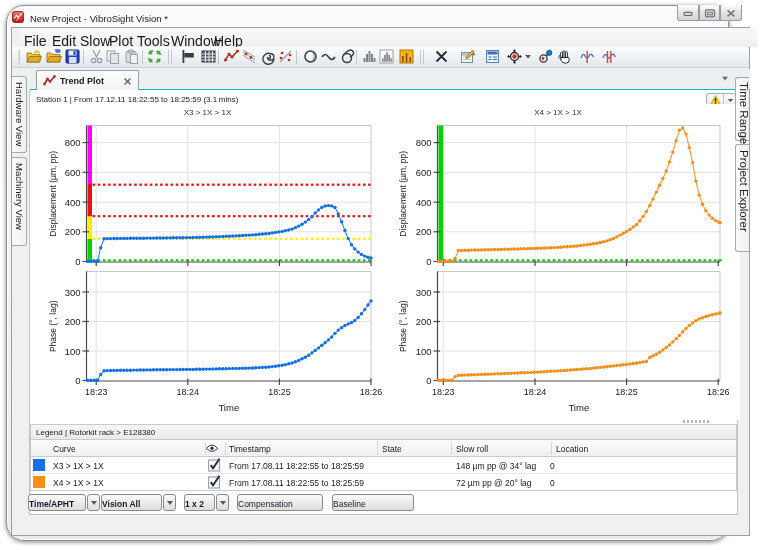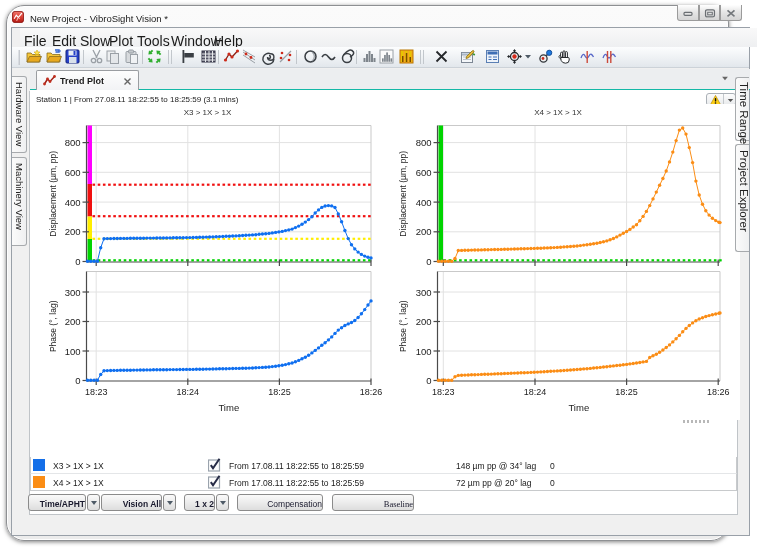--- a/index.html
+++ b/index.html
@@ -25,21 +25,21 @@
 #tabstrip { position:absolute; left:18px; top:41px; width:720px; height:21px; background:#eceef0; border-bottom:1px solid #14b8a6; }
 #tab1 { position:absolute; left:6px; top:1px; width:103px; height:20px;
   background:linear-gradient(#fdfdfd,#f2f3f5); border:1px solid #9a9da1; border-bottom:none;
   border-radius:2px 2px 0 0; }
 #docpanel { position:absolute; left:18px; top:62px; width:707px; height:424px; background:#ffffff; box-shadow:1px 1px 0 #c0c4c8, -1px 1px 0 #c0c4c8; }
 .sidetab { position:absolute; background:linear-gradient(90deg,#fbfbfb,#eff0f1); border:1px solid #a7aaad; font-size:9.5px; color:#222; }
 .sidetab span { display:block; white-space:nowrap; }
 #statusbar { position:absolute; left:0px; bottom:0px; width:739px; height:19px;
   background:linear-gradient(#f7f8f9,#e7e9ec 50%,#dcdfe3); box-shadow:0 -1px 0 #c6cacd; font-size:8.5px; color:#222; }
 .btn { position:absolute; height:17px; background:linear-gradient(#fafafa,#ececec 50%,#dddddd);
-  border:1px solid #8b8b8b; border-radius:3px; font-size:8.5px; color:#1a1a2e; text-align:right; white-space:nowrap; }
+  border:1px solid #8b8b8b; border-radius:3px; font-size:8.5px; color:#1a1a2e; text-align:left; white-space:nowrap; }
 .btn b { font-weight:bold; }
 .btn .lbl { position:absolute; width:100%; top:3.5px; }
 .arrowbtn { position:absolute; height:17px; width:13px; background:linear-gradient(#fafafa,#ececec 50%,#dddddd);
   border:1px solid #8b8b8b; border-radius:3px; }
 .arrowbtn:after { content:""; position:absolute; left:3px; top:6px; width:0; height:0;
   border-left:3.5px solid transparent; border-right:3.5px solid transparent; border-top:4px solid #4e5a66; }
 #legendpanel { position:absolute; left:0px; top:334px; width:707px; height:67px; }
 .lh { font-size:8px; color:#1a1a1a; }
 .chip { position:absolute; width:12px; height:12px; }
 .cell { position:absolute; font-size:8.5px; color:#1a1a1a; white-space:nowrap; }
@@ -281,21 +281,21 @@
           <span style="position:absolute;left:23px;top:4.5px;font-size:9px;font-weight:bold;color:#1a1a1a;">Trend Plot</span>
           <svg class="abs" style="left:86px;top:6px" width="9" height="9" viewBox="0 0 9 9">
               <path d="M1.5 1.5 L7.5 7.5 M7.5 1.5 L1.5 7.5" stroke="#666" stroke-width="1.4"></path>
             </svg>
         </div>
         <svg class="abs" style="left:691px;top:7px" width="8" height="5" viewBox="0 0 9 6">
             <path d="M1 1 L4.5 5 L8 1" fill="#666"></path>
           </svg>
       </div>
       <div id="docpanel">
-        <div class="cell" style="left:6px;top:5px;font-size:8px;">Station 1 | From 27.08.11 18:22:55 to 18:25:59 (3.1 mins)</div>
+        <div class="cell" style="left:6px;top:5px;font-size:8px;">Station 1 | From 17.12.11 18:22:55 to 18:25:59 (3.1 mins)</div>
 
         <div class="abs" style="left:676px;top:3px;width:30px;height:13px;border:1px solid #aab0b6;border-radius:3px;background:linear-gradient(#fcfcfc,#e8eaec);">
           <svg class="abs" style="left:2.5px;top:0.5px" width="11" height="10" viewBox="0 0 13 12">
             <path d="M6.5 0.5 L12.5 11.5 L0.5 11.5 Z" fill="#ffd117" stroke="#b58a00" stroke-width="0.8"></path>
             <rect x="5.7" y="3.6" width="1.7" height="4.3" rx="0.8" fill="#111"></rect>
             <circle cx="6.5" cy="9.6" r="1" fill="#111"></circle>
           </svg>
           <div class="abs" style="left:16px;top:0;width:1px;height:11px;background:#c4c8cc;"></div>
           <svg class="abs" style="left:20px;top:3.5px" width="7" height="5" viewBox="0 0 9 6">
               <path d="M1 1 L4.5 5 L8 1" fill="#555"></path>
@@ -1046,20 +1046,39 @@
             <text x="376.5" y="89.80000000000001" font-size="8.5" fill="#222" text-anchor="middle" font-family="Liberation Sans, sans-serif" transform="rotate(-90 376.5 89.80000000000001)">Displacement (µm, pp)</text>
             <text x="26" y="222.3" font-size="8.5" fill="#222" text-anchor="middle" font-family="Liberation Sans, sans-serif" transform="rotate(-90 26 222.3)">Phase (°, lag)</text>
             <text x="376.5" y="222.3" font-size="8.5" fill="#222" text-anchor="middle" font-family="Liberation Sans, sans-serif" transform="rotate(-90 376.5 222.3)">Phase (°, lag)</text>
             <text x="198.8" y="306.5" font-size="9.5" fill="#222" text-anchor="middle" font-family="Liberation Sans, sans-serif">Time</text>
             <text x="548.8" y="306.5" font-size="9.5" fill="#222" text-anchor="middle" font-family="Liberation Sans, sans-serif">Time</text>
           </svg>
 
         <div class="abs" style="left:653px;top:330px;width:26px;height:3px;background:repeating-linear-gradient(90deg,#b8b8b8 0 2px,transparent 2px 4px);"></div>
 
         <div id="legendpanel">
+          <div class="abs" style="left:0;top:0;width:707px;height:16px;background:linear-gradient(#f6f6f6,#e9eaeb);border:1px solid #c8cacc;">
+            <div class="lh" style="position:absolute;left:5px;top:3px;">Legend | Rotorkit rack &gt; E128380</div>
+          </div>
+          <div class="abs" style="left:0;top:16px;width:707px;height:17px;background:linear-gradient(#fbfbfb,#eef0f1);border-bottom:1px solid #c8cacc;border-left:1px solid #c8cacc;border-right:1px solid #c8cacc;">
+            <div class="cell" style="left:22px;top:3.5px;">Curve</div>
+            <svg class="abs" style="left:175px;top:3.5px" width="12" height="8.5" viewBox="0 0 13 9">
+              <path d="M0.5 4.5 Q6.5 -2.5 12.5 4.5 Q6.5 11.5 0.5 4.5 Z" fill="none" stroke="#333" stroke-width="1"></path>
+              <circle cx="6.5" cy="4.5" r="1.8" fill="#333"></circle>
+            </svg>
+            <div class="cell" style="left:198px;top:3.5px;">Timestamp</div>
+            <div class="cell" style="left:351px;top:3.5px;">State</div>
+            <div class="cell" style="left:425px;top:3.5px;">Slow roll</div>
+            <div class="cell" style="left:525px;top:3.5px;">Location</div>
+            <div class="abs" style="left:174px;top:2px;width:1px;height:13px;background:#d4d6d8;"></div>
+            <div class="abs" style="left:194px;top:2px;width:1px;height:13px;background:#d4d6d8;"></div>
+            <div class="abs" style="left:346px;top:2px;width:1px;height:13px;background:#d4d6d8;"></div>
+            <div class="abs" style="left:420px;top:2px;width:1px;height:13px;background:#d4d6d8;"></div>
+            <div class="abs" style="left:520px;top:2px;width:1px;height:13px;background:#d4d6d8;"></div>
+          </div>
 
           <div class="abs" style="left:0;top:33px;width:707px;height:17px;border-bottom:1px solid #e4e6e8;border-left:1px solid #c8cacc;border-right:1px solid #c8cacc;">
             <div class="chip" style="left:2px;top:2px;background:#146fe8;"></div>
             <div class="cell" style="left:22px;top:3.5px;">X3 &gt; 1X &gt; 1X</div>
             <svg class="abs" style="left:177px;top:1px" width="14" height="14" viewBox="0 0 14 14">
               <rect x="0.5" y="2" width="11" height="11" fill="#fdfdfd" stroke="#9aa3ad" stroke-width="1.2"></rect>
               <path d="M2.8 7.2 L5 10.2 L11.5 0.8" stroke="#272c47" stroke-width="2" fill="none"></path>
             </svg>
             <div class="cell" style="left:198px;top:3.5px;">From 17.08.11 18:22:55 to 18:25:59</div>
             <div class="cell" style="left:425px;top:3.5px;">148 µm pp @ 34° lag</div>
@@ -1087,21 +1106,21 @@
             <div class="lbl"><b>Vision All</b></div>
           </div>
         <div class="arrowbtn" style="left:133px;top:404px;"></div>
         <div class="btn" style="left:154px;top:404px;width:31px;">
             <div class="lbl"><b>1 x 2</b></div>
           </div>
         <div class="arrowbtn" style="left:186px;top:404px;"></div>
         <div class="btn" style="left:207px;top:404px;width:86px;">
             <div class="lbl">Compensation</div>
           </div>
-        <div class="btn" style="left:302px;top:404px;width:82px;font-family:Liberation Serif, serif;">
+        <div class="btn" style="left:302px;top:404px;width:82px;">
             <div class="lbl">Baseline</div>
           </div>
       </div>
 
       <div class="sidetab" style="left:0px;top:48px;width:15px;height:77px;border-left:none;border-radius:0 3px 3px 0;">
         <span style="transform:rotate(90deg);transform-origin:0 0;position:absolute;left:13px;top:5px;">Hardware View</span>
       </div>
       <div class="sidetab" style="left:0px;top:129px;width:15px;height:89px;border-left:none;border-radius:0 3px 3px 0;">
         <span style="transform:rotate(90deg);transform-origin:0 0;position:absolute;left:13px;top:5px;">Machinery View</span>
       </div>

